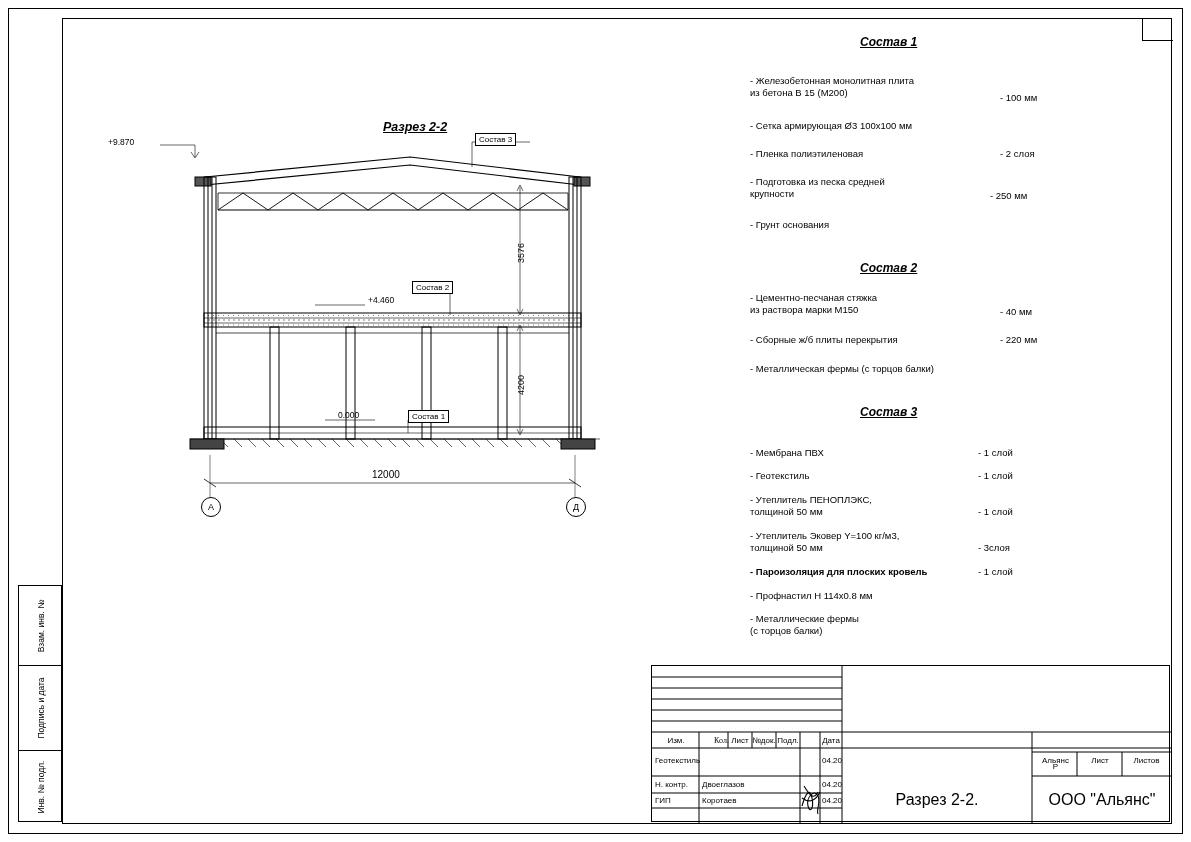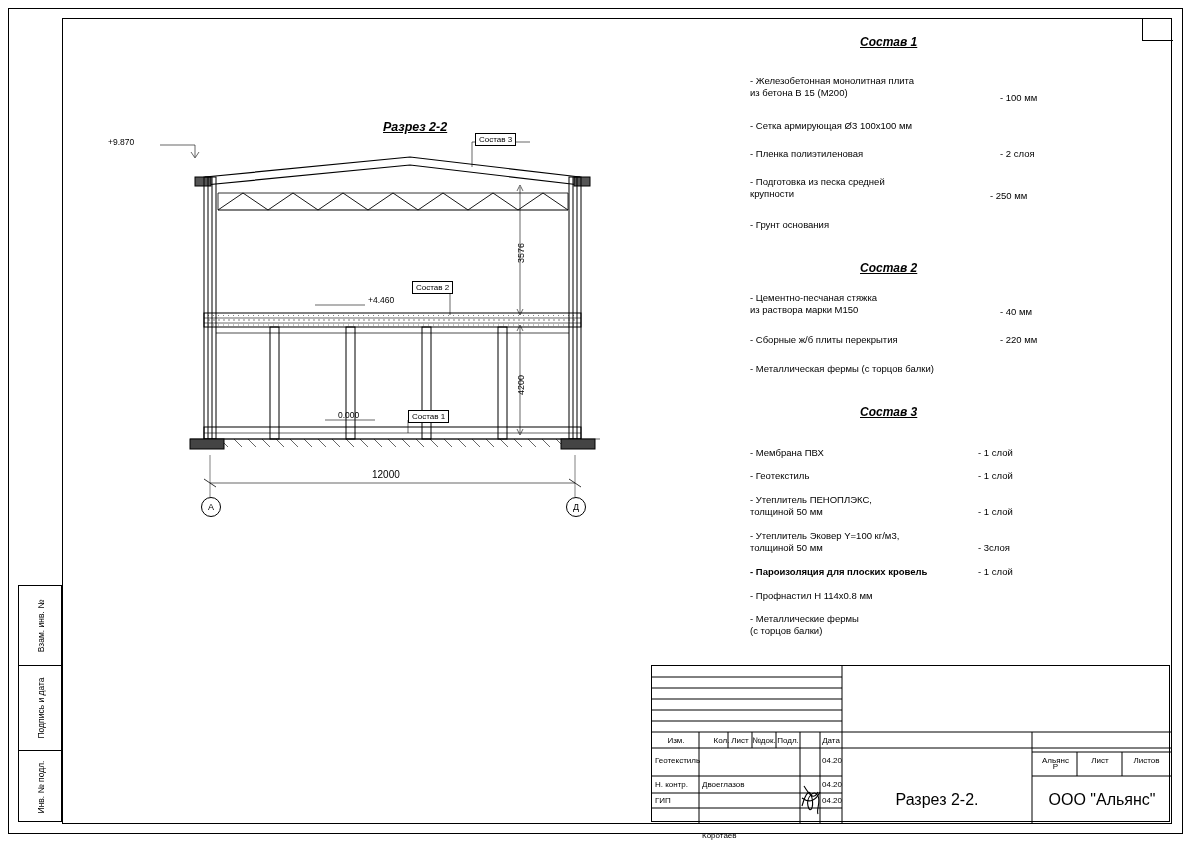--- a/index.html
+++ b/index.html
@@ -227,36 +227,36 @@
       </g>
 
       <g stroke="#000" stroke-width="1.1" fill="none">
         <path d="M150,140 c4,-14 8,-18 10,-8 c2,10 -2,16 -4,8 c-2,-8 6,-18 10,-10 c3,6 -2,14 0,18"></path>
         <path d="M150,132 c8,6 14,2 18,-6"></path>
         <path d="M152,120 c6,10 10,14 14,6"></path>
       </g>
     </svg>
 
     <div class="tbtxt c" style="left:1px;top:70px;width:46px;">Изм.</div>
-    <div class="tbtxt c" style="left:47px;top:70px;width:45px;">Кол.</div>
+    <div class="tbtxt c" style="left:47px;top:70px;width:45px;font-family:Liberation Serif, serif;">Кол.</div>
     <div class="tbtxt c" style="left:76px;top:70px;width:24px;">Лист</div>
     <div class="tbtxt c" style="left:100px;top:70px;width:24px;">№док.</div>
     <div class="tbtxt c" style="left:124px;top:70px;width:24px;">Подл.</div>
     <div class="tbtxt c" style="left:168px;top:70px;width:22px;">Дата</div>
 
     <div class="tbtxt" style="left:3px;top:90px;">Геотекстиль</div>
     <div class="tbtxt" style="left:50px;top:90px;"></div>
     <div class="tbtxt" style="left:170px;top:90px;">04.20</div>
 
     <div class="tbtxt" style="left:3px;top:114px;">Н. контр.</div>
     <div class="tbtxt" style="left:50px;top:114px;">Двоеглазов</div>
     <div class="tbtxt" style="left:170px;top:114px;">04.20</div>
 
     <div class="tbtxt" style="left:3px;top:130px;">ГИП</div>
-    <div class="tbtxt" style="left:50px;top:130px;margin-top:35px;">Коротаев</div>
+    <div class="tbtxt" style="left:50px;top:130px;">Коротаев</div>
     <div class="tbtxt" style="left:170px;top:130px;">04.20</div>
 
     <div class="tbtxt c big" style="left:192px;top:125px;width:186px;">Разрез 2-2.</div>
     <div class="tbtxt c big" style="left:382px;top:125px;width:136px;">ООО "Альянс"</div>
 
     <div class="tbtxt c" style="left:382px;top:90px;width:43px;">Альянс</div>
     <div class="tbtxt c" style="left:426px;top:90px;width:44px;">Лист</div>
     <div class="tbtxt c" style="left:471px;top:90px;width:47px;">Листов</div>
     <div class="tbtxt c" style="left:382px;top:96px;width:43px;">Р</div>
     <div class="tbtxt c" style="left:426px;top:96px;width:44px;"></div>

